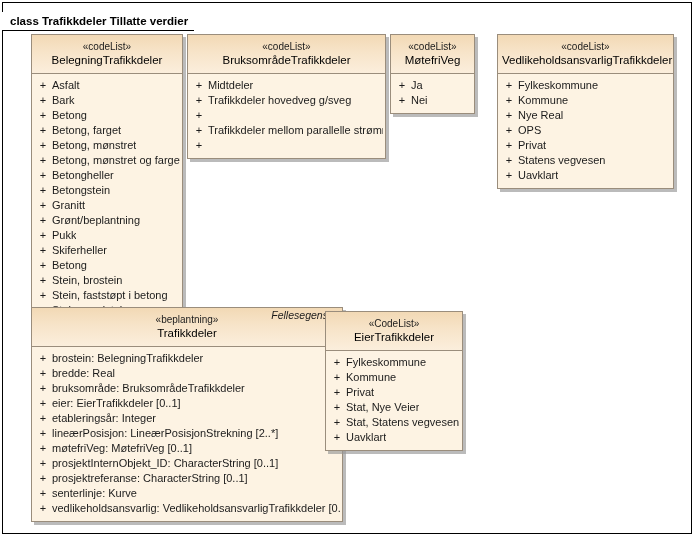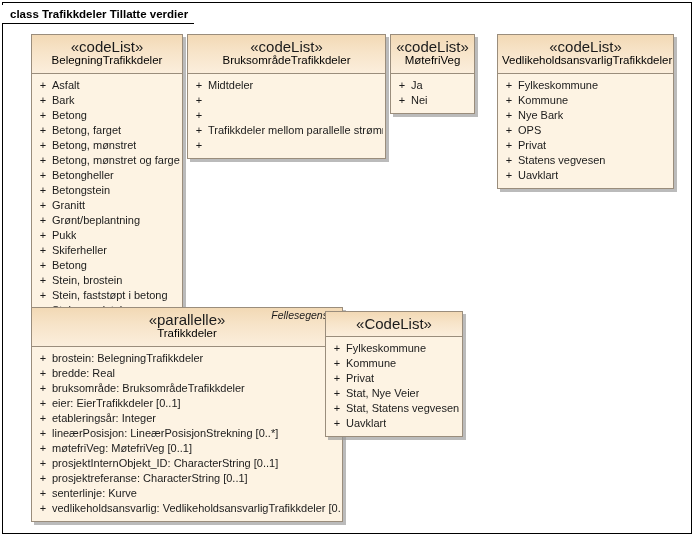--- a/index.html
+++ b/index.html
@@ -23,21 +23,21 @@
     height: 532px;
     border: 1px solid #000000;
     box-sizing: border-box;
     background: #ffffff;
   }
 
   
   #title-tab {
     position: absolute;
     left: 2px;
-    top: 5px;
+    top: 12px;
     height: 19px;
     background: #ffffff;
     z-index: 40;
     display: flex;
     align-items: center;
   }
   #title-tab .tab-body {
     height: 19px;
     line-height: 19px;
     padding: 0 6px 0 8px;
@@ -80,21 +80,21 @@
   }
   .uml-header {
     box-sizing: border-box;
     border-bottom: 1px solid #9a8d7c;
     background: linear-gradient(to bottom, #f2d9b5 0%, #f7e4c9 45%, #fbeedc 100%);
     text-align: center;
     padding: 5px 4px 6px 4px;
     position: relative;
   }
   .uml-stereotype {
-    font-size: 15px;
+    font-size: 10px;
     line-height: 13px;
     color: #1b1b1b;
     white-space: nowrap;
   }
   .uml-name {
     font-size: 11.5px;
     font-weight: normal;
     line-height: 14px;
     color: #000000;
     white-space: nowrap;
@@ -228,20 +228,21 @@
     <div class="uml-stereotype">«codeList»</div>
     <div class="uml-name">BruksområdeTrafikkdeler</div>
   </div>
   <div class="uml-body">
       <div class="uml-attr">
         <span class="uml-vis">+</span>
         <span class="uml-attr-text">Midtdeler</span>
       </div>
       <div class="uml-attr">
         <span class="uml-vis">+</span>
+        <span class="uml-attr-text">Trafikkdeler hovedveg g/sveg</span>
       </div>
       <div class="uml-attr">
         <span class="uml-vis">+</span>
       </div>
       <div class="uml-attr">
         <span class="uml-vis">+</span>
         <span class="uml-attr-text">Trafikkdeler mellom parallelle strømmer</span>
       </div>
       <div class="uml-attr">
         <span class="uml-vis">+</span>
@@ -275,21 +276,21 @@
       <div class="uml-attr">
         <span class="uml-vis">+</span>
         <span class="uml-attr-text">Fylkeskommune</span>
       </div>
       <div class="uml-attr">
         <span class="uml-vis">+</span>
         <span class="uml-attr-text">Kommune</span>
       </div>
       <div class="uml-attr">
         <span class="uml-vis">+</span>
-        <span class="uml-attr-text">Nye Bark</span>
+        <span class="uml-attr-text">Nye Real</span>
       </div>
       <div class="uml-attr">
         <span class="uml-vis">+</span>
         <span class="uml-attr-text">OPS</span>
       </div>
       <div class="uml-attr">
         <span class="uml-vis">+</span>
         <span class="uml-attr-text">Privat</span>
       </div>
       <div class="uml-attr">
@@ -299,21 +300,21 @@
       <div class="uml-attr">
         <span class="uml-vis">+</span>
         <span class="uml-attr-text">Uavklart</span>
       </div>
     </div>
 </div>
 
 <div class="uml-class" id="class-trafikkdeler">
   <div class="uml-header">
     <div class="uml-package-label">Fellesegenska</div>
-    <div class="uml-stereotype">«parallelle»</div>
+    <div class="uml-stereotype">«beplantning»</div>
     <div class="uml-name">Trafikkdeler</div>
   </div>
   <div class="uml-body">
       <div class="uml-attr">
         <span class="uml-vis">+</span>
         <span class="uml-attr-text">brostein: BelegningTrafikkdeler</span>
       </div>
       <div class="uml-attr">
         <span class="uml-vis">+</span>
         <span class="uml-attr-text">bredde: Real</span>
@@ -325,21 +326,21 @@
       <div class="uml-attr">
         <span class="uml-vis">+</span>
         <span class="uml-attr-text">eier: EierTrafikkdeler [0..1]</span>
       </div>
       <div class="uml-attr">
         <span class="uml-vis">+</span>
         <span class="uml-attr-text">etableringsår: Integer</span>
       </div>
       <div class="uml-attr">
         <span class="uml-vis">+</span>
-        <span class="uml-attr-text">lineærPosisjon: LineærPosisjonStrekning [0..*]</span>
+        <span class="uml-attr-text">lineærPosisjon: LineærPosisjonStrekning [2..*]</span>
       </div>
       <div class="uml-attr">
         <span class="uml-vis">+</span>
         <span class="uml-attr-text">møtefriVeg: MøtefriVeg [0..1]</span>
       </div>
       <div class="uml-attr">
         <span class="uml-vis">+</span>
         <span class="uml-attr-text">prosjektInternObjekt_ID: CharacterString [0..1]</span>
       </div>
       <div class="uml-attr">
@@ -353,20 +354,21 @@
       <div class="uml-attr">
         <span class="uml-vis">+</span>
         <span class="uml-attr-text">vedlikeholdsansvarlig: VedlikeholdsansvarligTrafikkdeler [0..1]</span>
       </div>
     </div>
 </div>
 
 <div class="uml-class" id="class-eier">
   <div class="uml-header">
     <div class="uml-stereotype">«CodeList»</div>
+    <div class="uml-name">EierTrafikkdeler</div>
   </div>
   <div class="uml-body">
       <div class="uml-attr">
         <span class="uml-vis">+</span>
         <span class="uml-attr-text">Fylkeskommune</span>
       </div>
       <div class="uml-attr">
         <span class="uml-vis">+</span>
         <span class="uml-attr-text">Kommune</span>
       </div>

